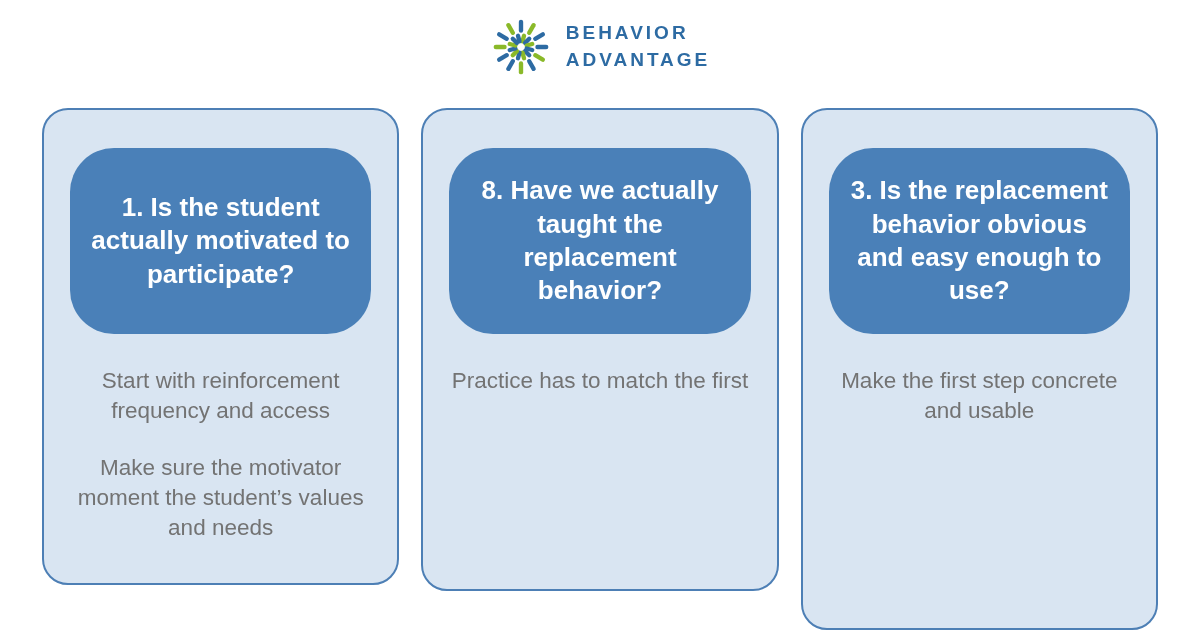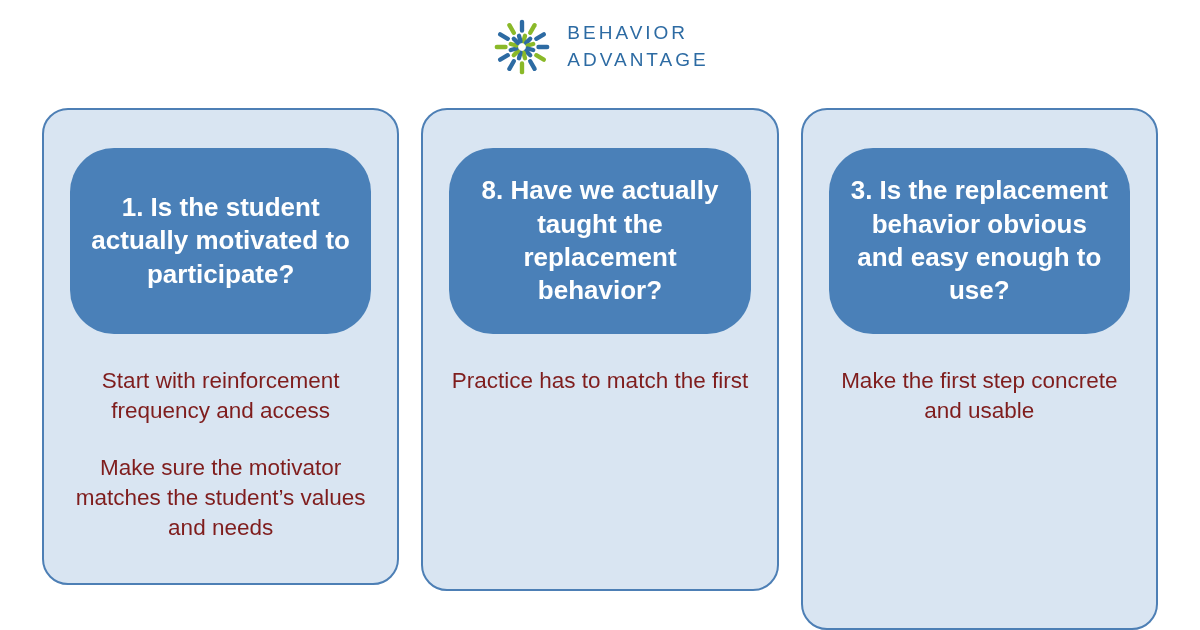--- a/index.html
+++ b/index.html
@@ -20,21 +20,21 @@
     display: flex;
     align-items: center;
     gap: 14px;
   }
   .logo svg { display: block; }
   .logo-text {
     display: flex;
     flex-direction: column;
     color: #2d6ba3;
     font-size: 19px;
-    font-weight: 400;
+    font-weight: 700;
     letter-spacing: 3px;
     line-height: 1.4;
   }
   
   .cards-row {
     display: flex;
     gap: 22px;
     padding: 0 42px;
     margin-top: 30px;
     align-items: flex-start;
@@ -61,21 +61,21 @@
   }
   .card-header h2 {
     color: #ffffff;
     font-size: 26px;
     font-weight: 700;
     line-height: 1.28;
   }
   .card-body {
     margin-top: 32px;
     text-align: center;
-    color: #7f1d1d;
+    color: #737373;
     font-size: 22.5px;
     line-height: 1.32;
   }
   .card-body p { margin-bottom: 28px; }
   .card-body p:last-child { margin-bottom: 0; }
 </style>
 </head>
 <body>
 
 <header class="header">
@@ -118,21 +118,21 @@
 </header>
 
 <main class="cards-row">
 
   <section class="card card-1">
     <div class="card-header">
       <h2>1. Is the student actually motivated to participate?</h2>
     </div>
     <div class="card-body">
       <p>Start with reinforcement frequency and access</p>
-      <p>Make sure the motivator matches the student’s values and needs</p>
+      <p>Make sure the motivator moment the student’s values and needs</p>
     </div>
   </section>
 
   <section class="card card-2">
     <div class="card-header">
       <h2>8. Have we actually taught the replacement behavior?</h2>
     </div>
     <div class="card-body">
       <p>Practice has to match the first</p>
     </div>

